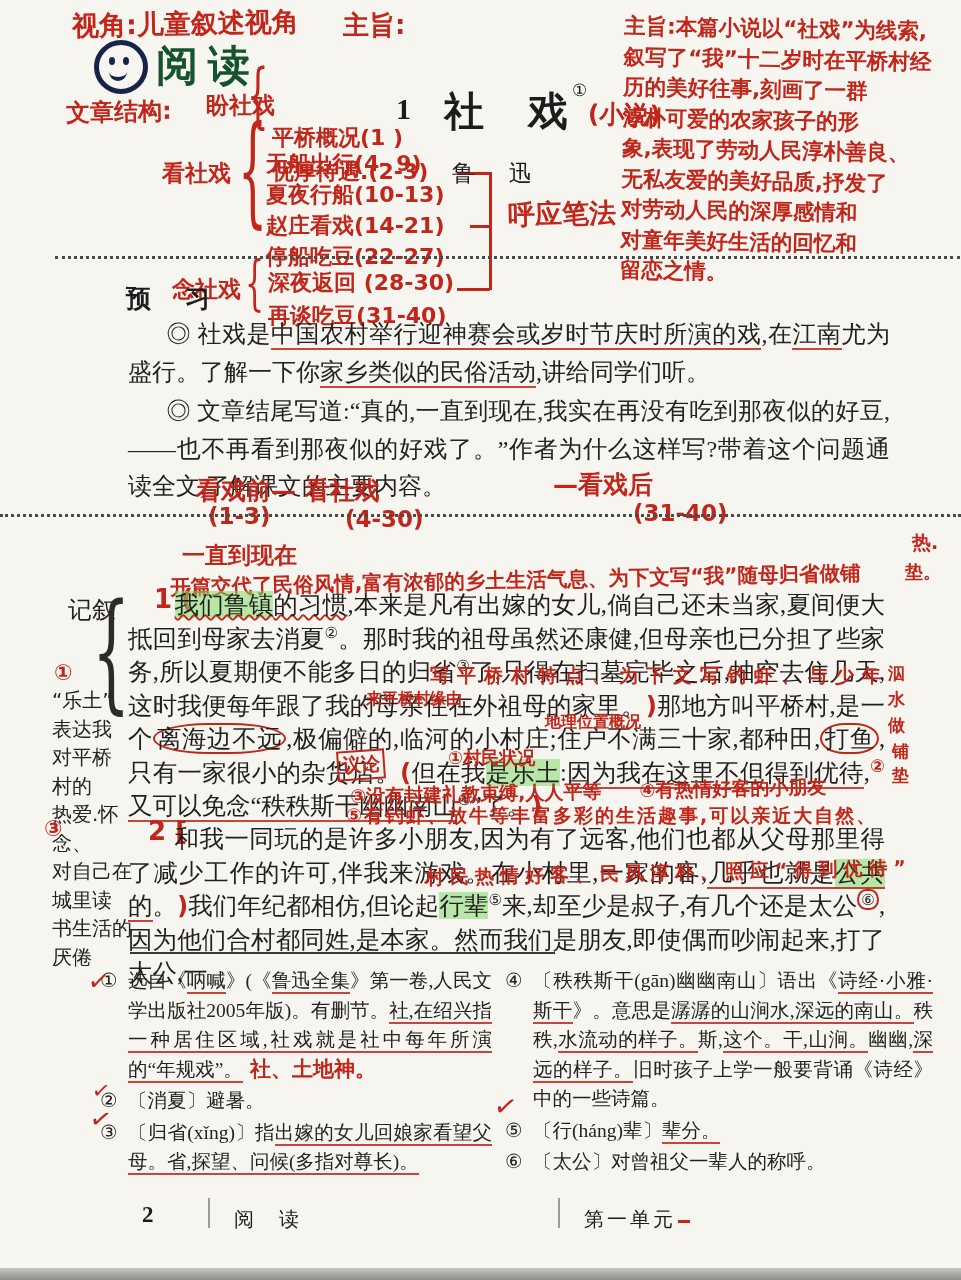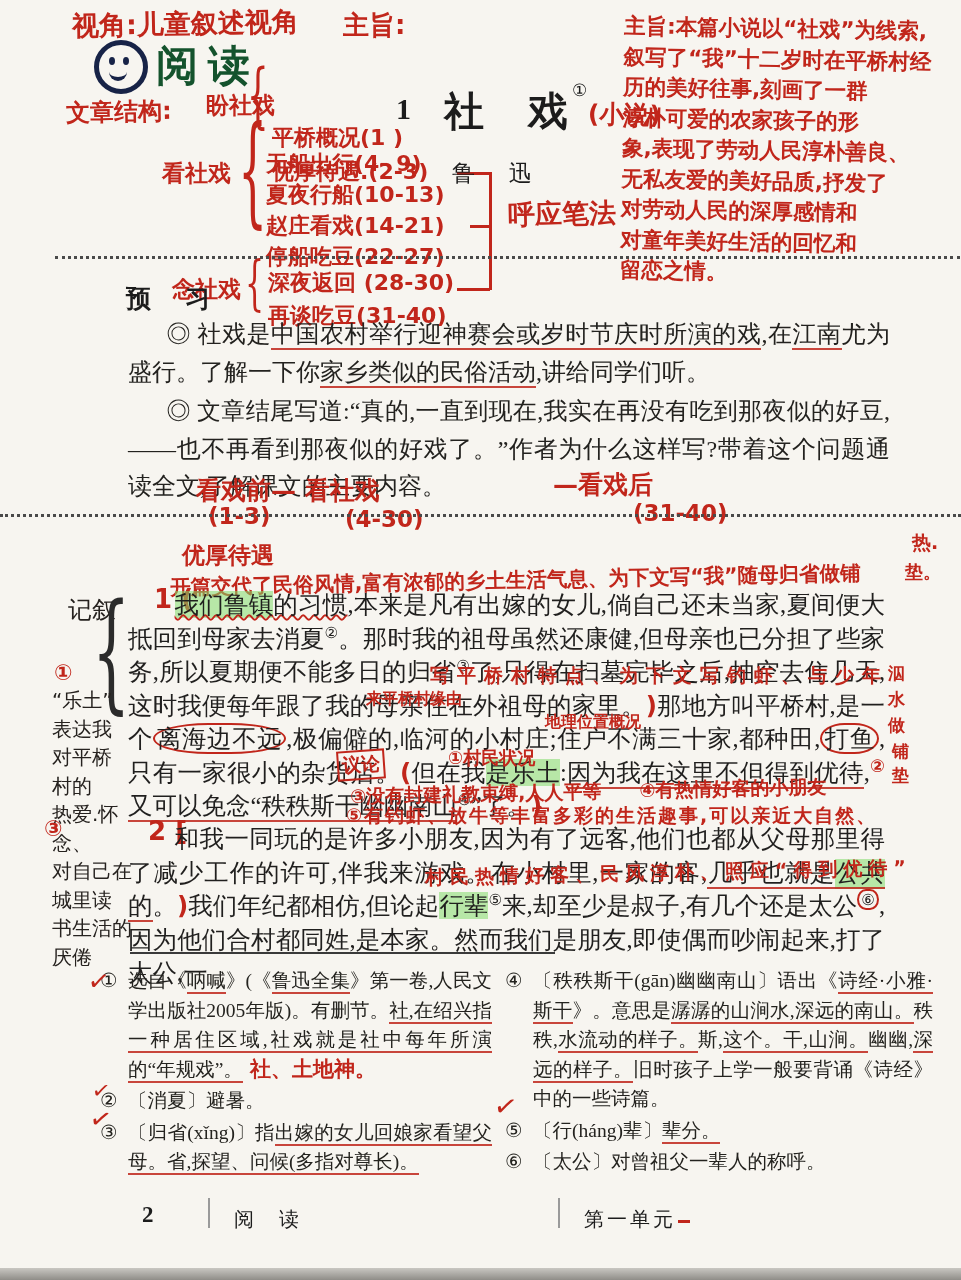--- a/index.html
+++ b/index.html
@@ -112,21 +112,21 @@
 </div>
 
 <div class="abs hw" style="left:196px;top:474px;font-size:25px;"><span>看戏前—</span> <span>看社戏</span></div>
 <div class="abs hw" style="left:208px;top:503px;font-size:23px;">(1-3)</div>
 <div class="abs hw" style="left:345px;top:506px;font-size:23px;">(4-30)</div>
 <div class="abs hw" style="left:553px;top:468px;font-size:25px;">—看戏后</div>
 <div class="abs hw" style="left:633px;top:500px;font-size:23px;">(31-40)</div>
 
 <div class="abs dotted" style="left:0px;top:514px;width:961px;"></div>
 
-<div class="abs hw" style="left:182px;top:540px;font-size:23px;">优厚待遇</div>
+<div class="abs hw" style="left:182px;top:540px;font-size:23px;">一直到现在</div>
 <div class="abs hw nowrap tilt1" style="left:170px;top:566px;font-size:20.5px;">开篇交代了民俗风情,富有浓郁的乡土生活气息、为下文写“我”随母归省做铺</div>
 <div class="abs hw" style="left:912px;top:530px;font-size:19px;">热.</div>
 <div class="abs hw" style="left:905px;top:560px;font-size:18px;">垫。</div>
 
 <div class="abs hwb" style="left:68px;top:594px;font-size:24px;line-height:32px;">记叙</div>
 <div class="abs" style="left:92px;top:576px;font-size:86px;color:#2b2b2b;font-family:'DejaVu Serif',serif;transform:scale(.7,1.5);transform-origin:top left;">{</div>
 <div class="abs hw" style="left:54px;top:660px;font-size:22px;">①</div>
 <div class="abs hwb" style="left:52px;top:686px;font-size:20px;line-height:28.5px;width:84px;">
     <div>“乐土”</div>
     <div>表达我</div>

